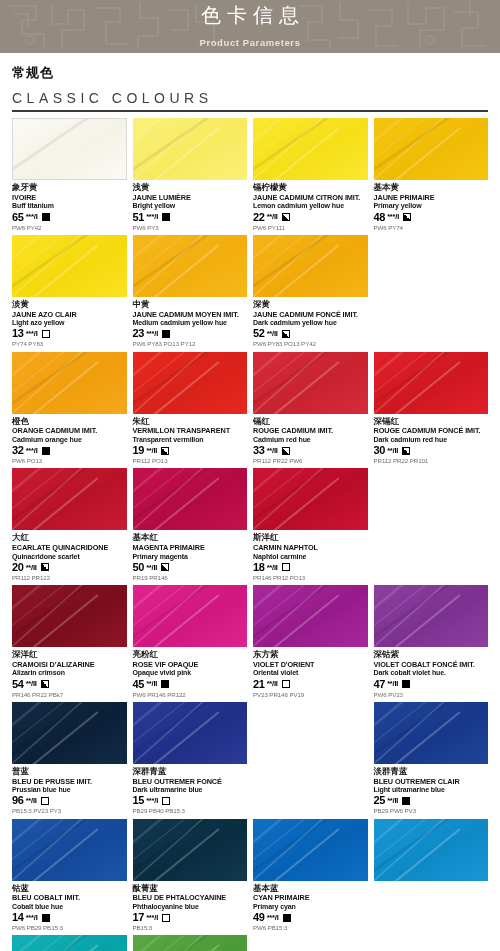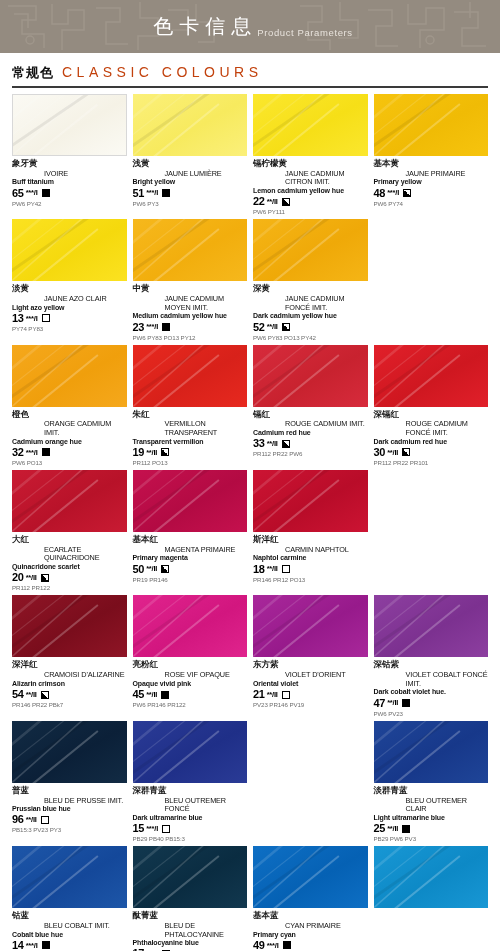--- a/index.html
+++ b/index.html
@@ -15,21 +15,21 @@
     background: #ffffff;
   }
 
   
   .banner {
     position: relative;
     height: 53px;
     background: #948b80;
     overflow: hidden;
     display: flex;
-    flex-direction: row;
+    flex-direction: column;
     align-items: center;
     justify-content: center;
   }
   .banner-pattern {
     position: absolute; inset: 0;
     opacity: 0.30;
     pointer-events: none;
   }
   .banner-title {
     position: relative;
@@ -39,45 +39,46 @@
     font-weight: 400;
     line-height: 1.05;
     text-indent: 6px;
   }
   .banner-sub {
     position: relative;
     color: #e8e3dc;
     font-size: 9.5px;
     letter-spacing: 0.6px;
     margin-top: 11px;
-    font-weight: 400;
+    font-weight: 700;
     text-align: right;
   }
 
   
   .section {
     padding: 0 12px;
   }
   .section-head {
     display: flex;
     align-items: baseline;
     gap: 8px;
     padding-top: 11px;
     padding-bottom: 4px;
+    flex-direction: column;
   }
   .section-head .cn {
     font-size: 13px;
     font-weight: 700;
     color: #111;
     letter-spacing: 1px;
   }
   .section-head .en {
     font-size: 14px;
     font-weight: 400;
-    color: #c2410c;
+    color: #404040;
     letter-spacing: 4.5px;
   }
   .rule {
     height: 2px;
     background: #3a3a3a;
     margin-bottom: 6px;
   }
 
   
   .grid {
@@ -101,27 +102,26 @@
 
   .name-cn {
     font-size: 8.5px;
     color: #1a1a1a;
     margin-top: 3px;
     line-height: 1.15;
     font-weight: 700;
   }
   .name-fr {
     font-size: 7.3px;
-    font-weight: 400;
+    font-weight: 700;
     color: #111;
     line-height: 1.18;
     margin-top: 1px;
     text-transform: uppercase;
     letter-spacing: -0.1px;
-    margin-left: 32px;
   }
   .name-en {
     font-size: 7px;
     font-weight: 700;
     color: #111;
     line-height: 1.18;
     letter-spacing: -0.1px;
   }
   .meta {
     display: flex;

